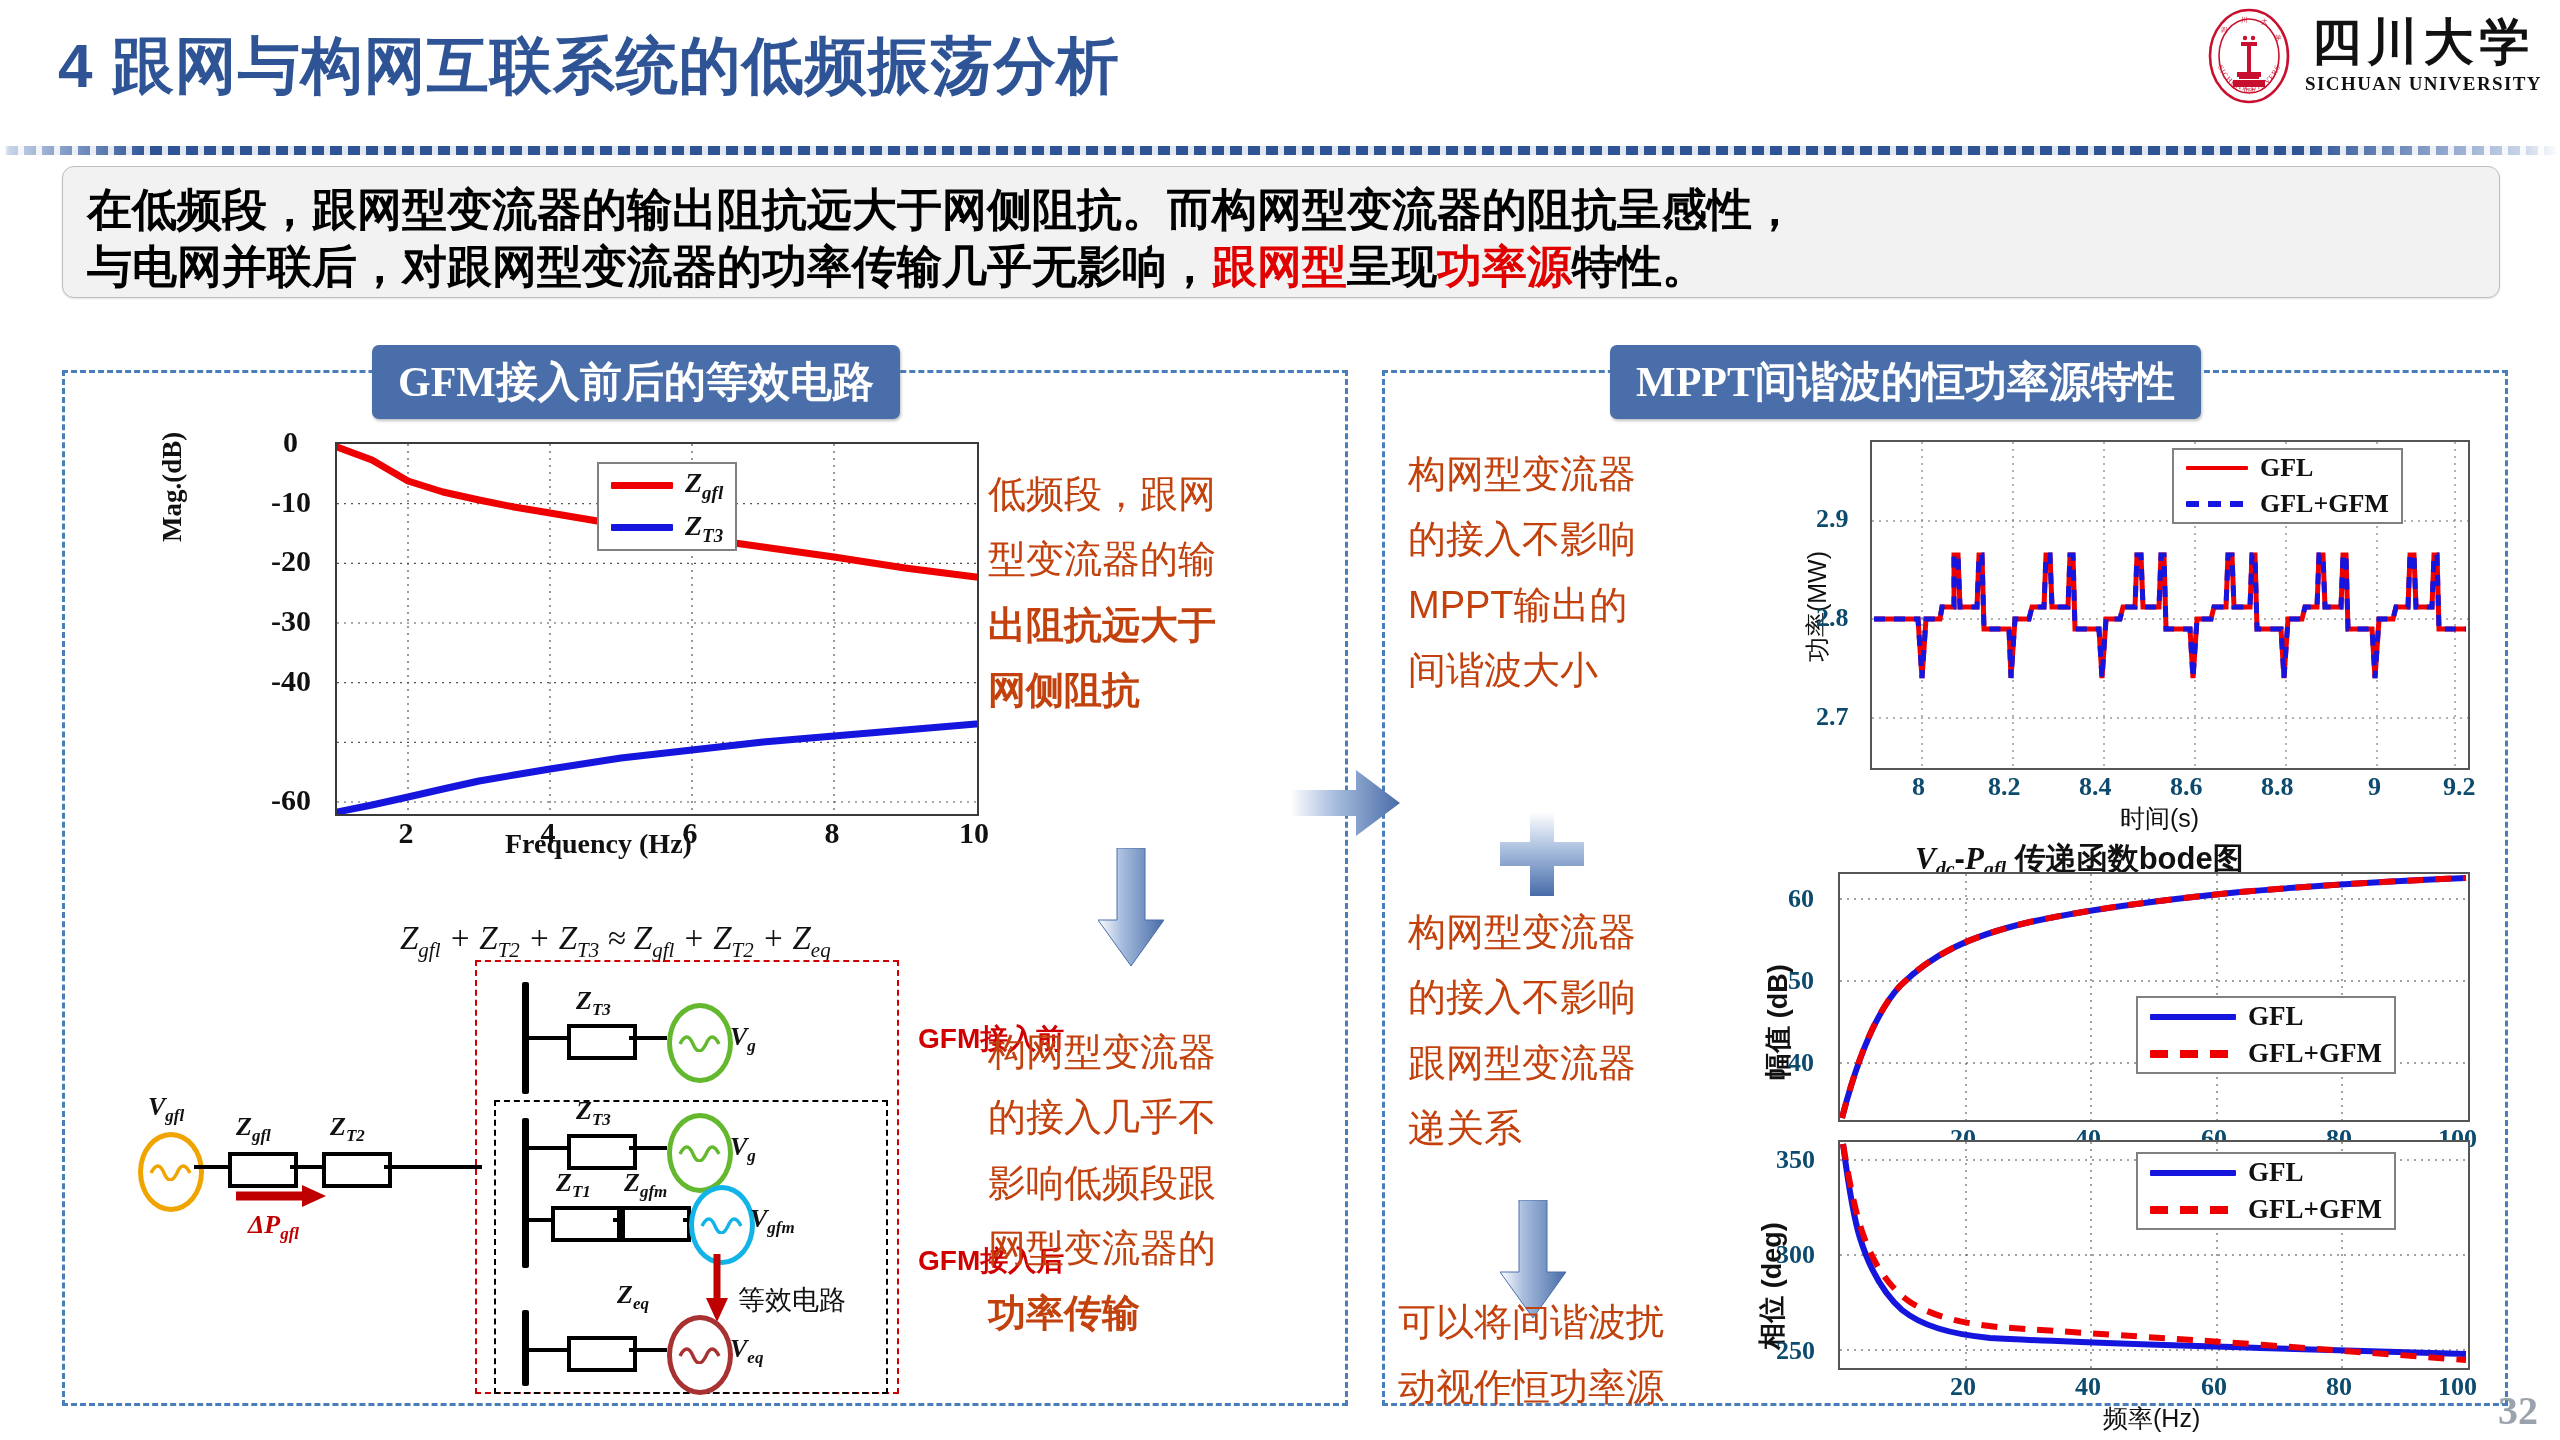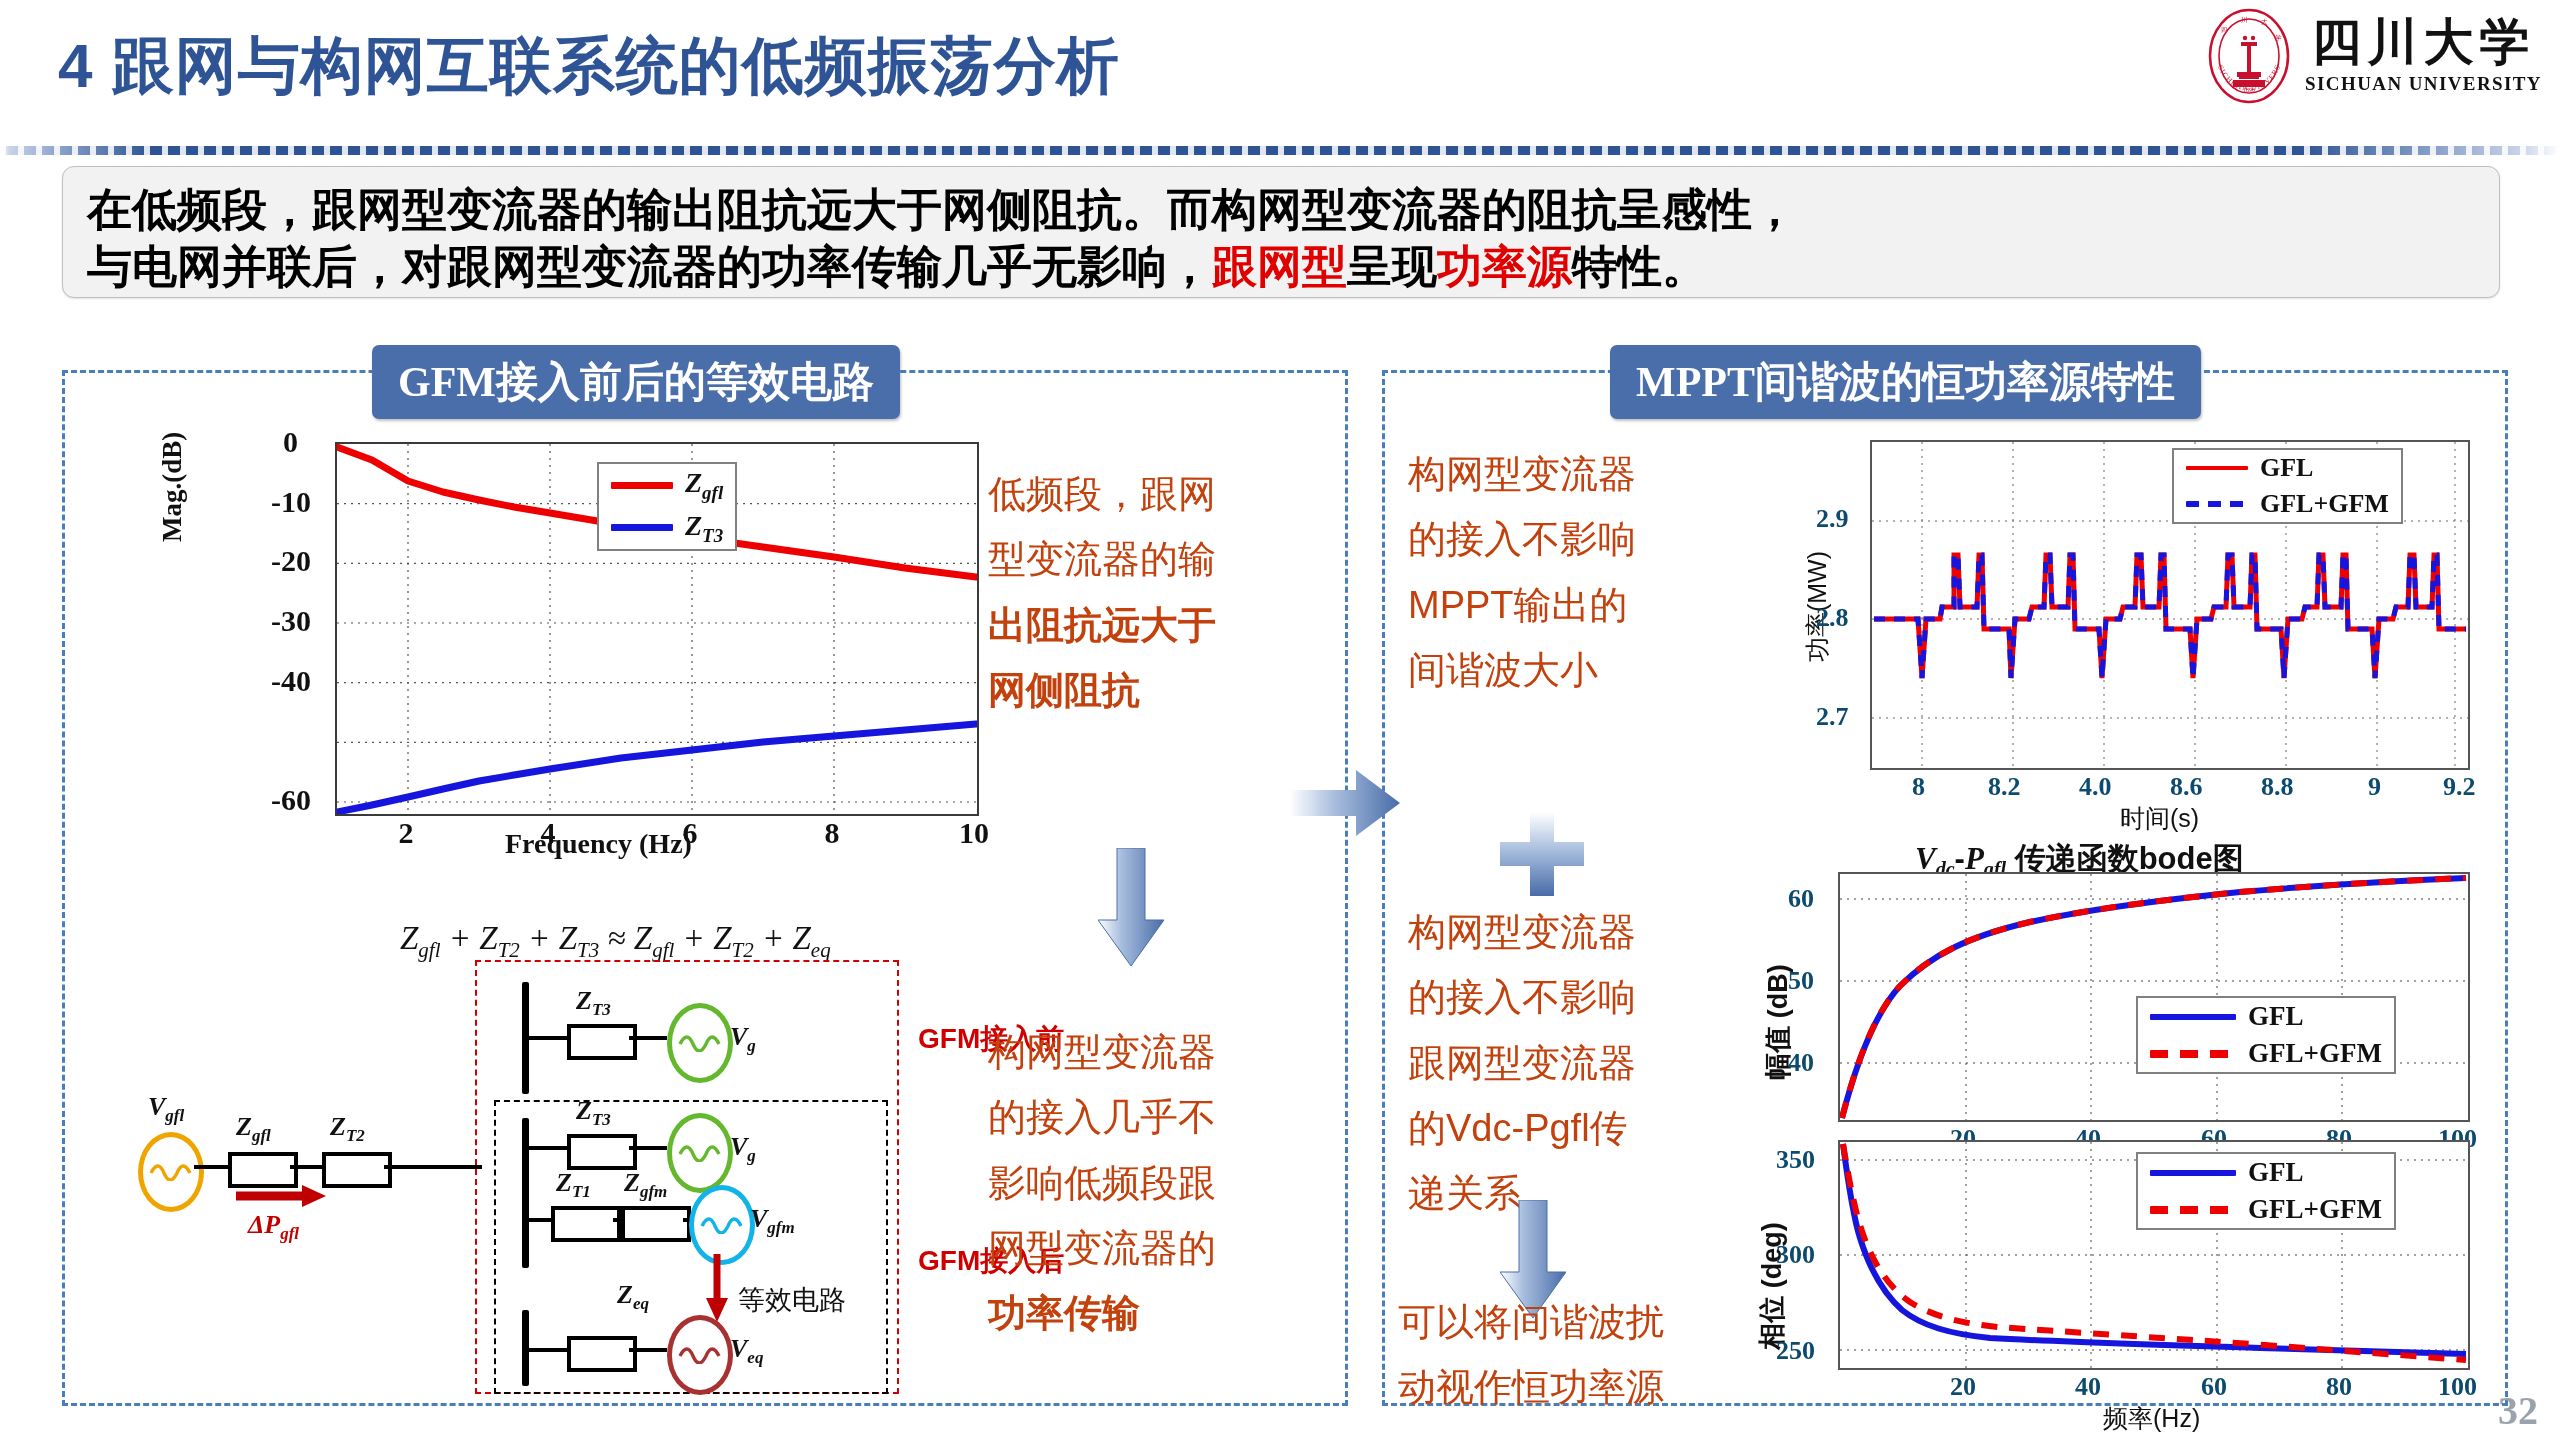--- a/index.html
+++ b/index.html
@@ -320,21 +320,20 @@
           <stop offset="100%" stop-color="#486ca8"></stop>
     </linearGradient>
       </defs>
     <polygon points="30,0 54,0 54,30 84,30 84,54 54,54 54,84 30,84 30,54 0,54 0,30 30,30" fill="url(#gdP)"></polygon>
   </svg>
 
   <div class="coltext" style="left:1408px;top:900px;">
     <div>构网型变流器</div>
     <div>的接入不影响</div>
     <div>跟网型变流器</div>
-    <div>的Vdc-Pgfl传</div>
     <div>递关系</div>
   </div>
 
   <svg class="arrow-down" style="left:1500px;top:1200px;">
     <polygon points="19,0 47,0 47,72 66,72 33,118 0,72 19,72" fill="url(#gdL)" stroke="#4a6ea9" stroke-width="1"></polygon>
   </svg>
 
   <div class="coltext" style="left:1398px;top:1290px;width:300px;">
     <div>可以将间谐波扰</div>
     <div>动视作恒功率源</div>
@@ -379,21 +378,21 @@
           <span class="lgtxt" style="font-style:normal;font-size:26px;">GFL+GFM</span>
         </div>
       </div>
     </div>
     <div class="cnaxis" style="left:-108px;top:150px;transform:rotate(-90deg);">功率(MW)</div>
     <div class="axtitle" style="left:-54px;top:64px;">2.9</div>
     <div class="axtitle" style="left:-54px;top:163px;">2.8</div>
     <div class="axtitle" style="left:-54px;top:262px;">2.7</div>
     <div class="axtitle" style="left:42px;top:332px;">8</div>
     <div class="axtitle" style="left:118px;top:332px;">8.2</div>
-    <div class="axtitle" style="left:209px;top:332px;">4.0</div>
+    <div class="axtitle" style="left:209px;top:332px;">8.4</div>
     <div class="axtitle" style="left:300px;top:332px;">8.6</div>
     <div class="axtitle" style="left:391px;top:332px;">8.8</div>
     <div class="axtitle" style="left:498px;top:332px;">9</div>
     <div class="axtitle" style="left:573px;top:332px;">9.2</div>
     <div class="cnaxis" style="left:250px;top:362px;">时间(s)</div>
   </div>
 
   <div class="bodetitle">
     <i>V<sub>dc</sub></i>-<i>P<sub>gfl</sub></i><span> 传递函数bode图</span>
   </div>

